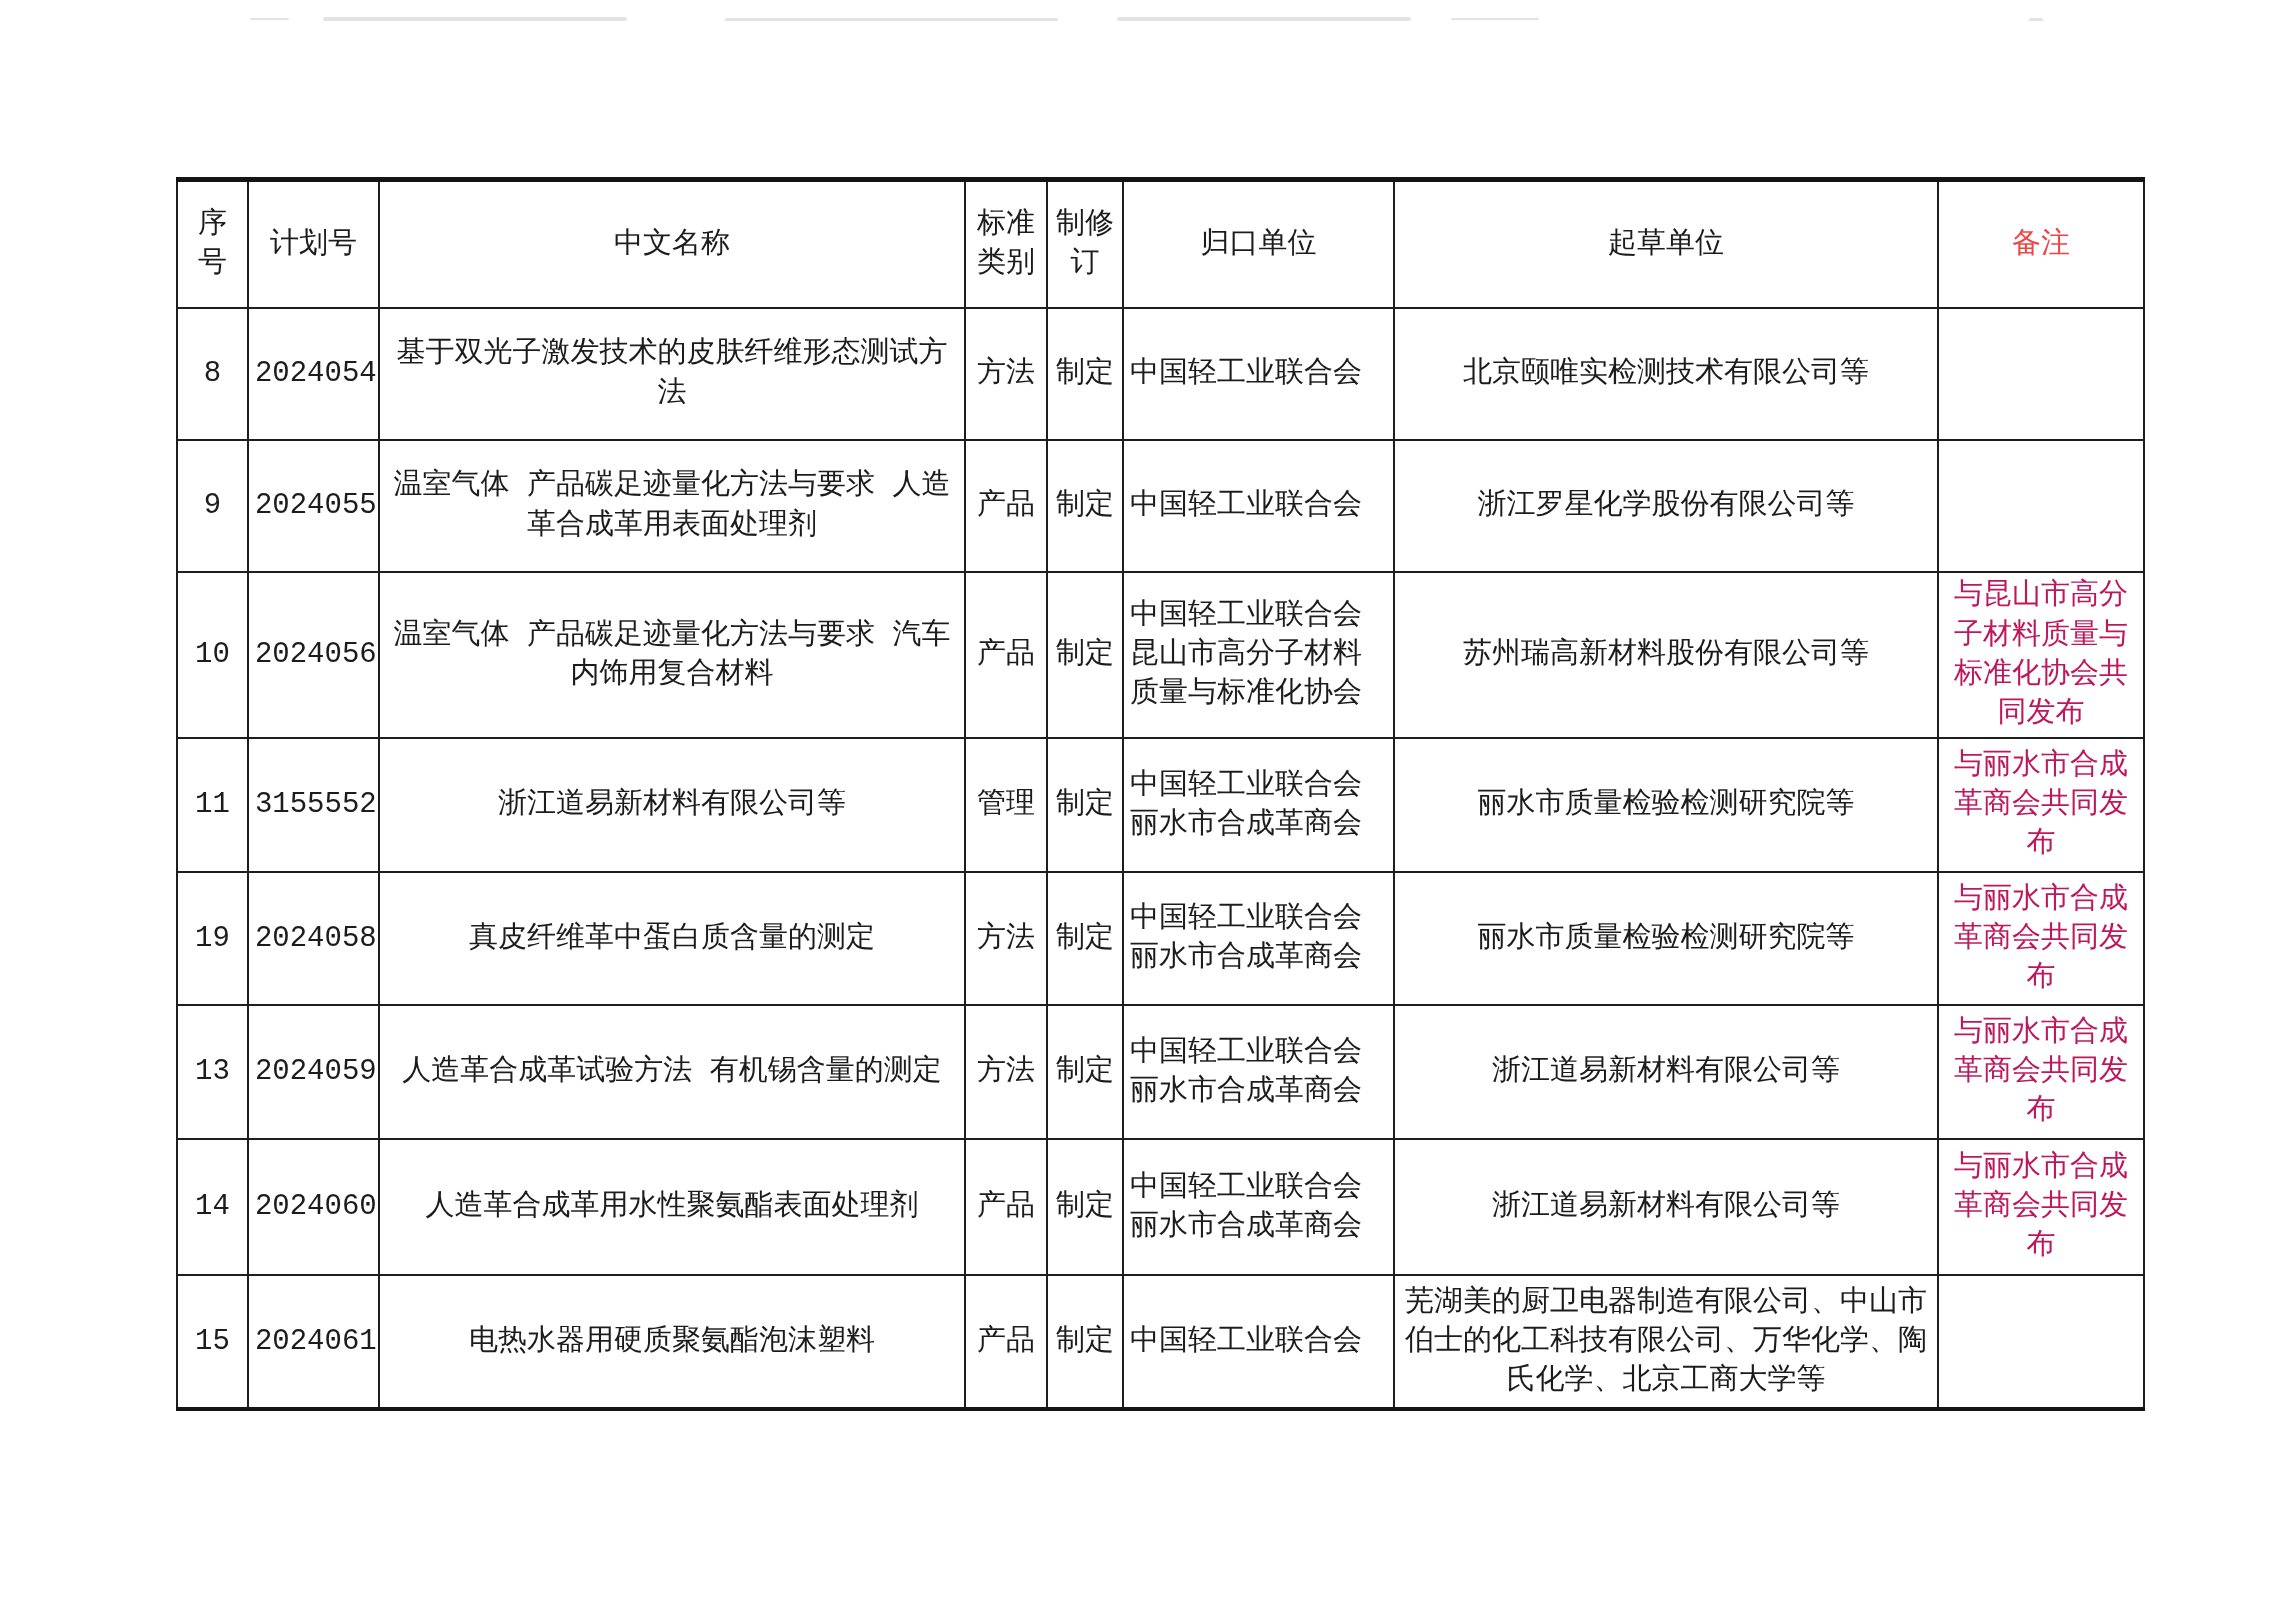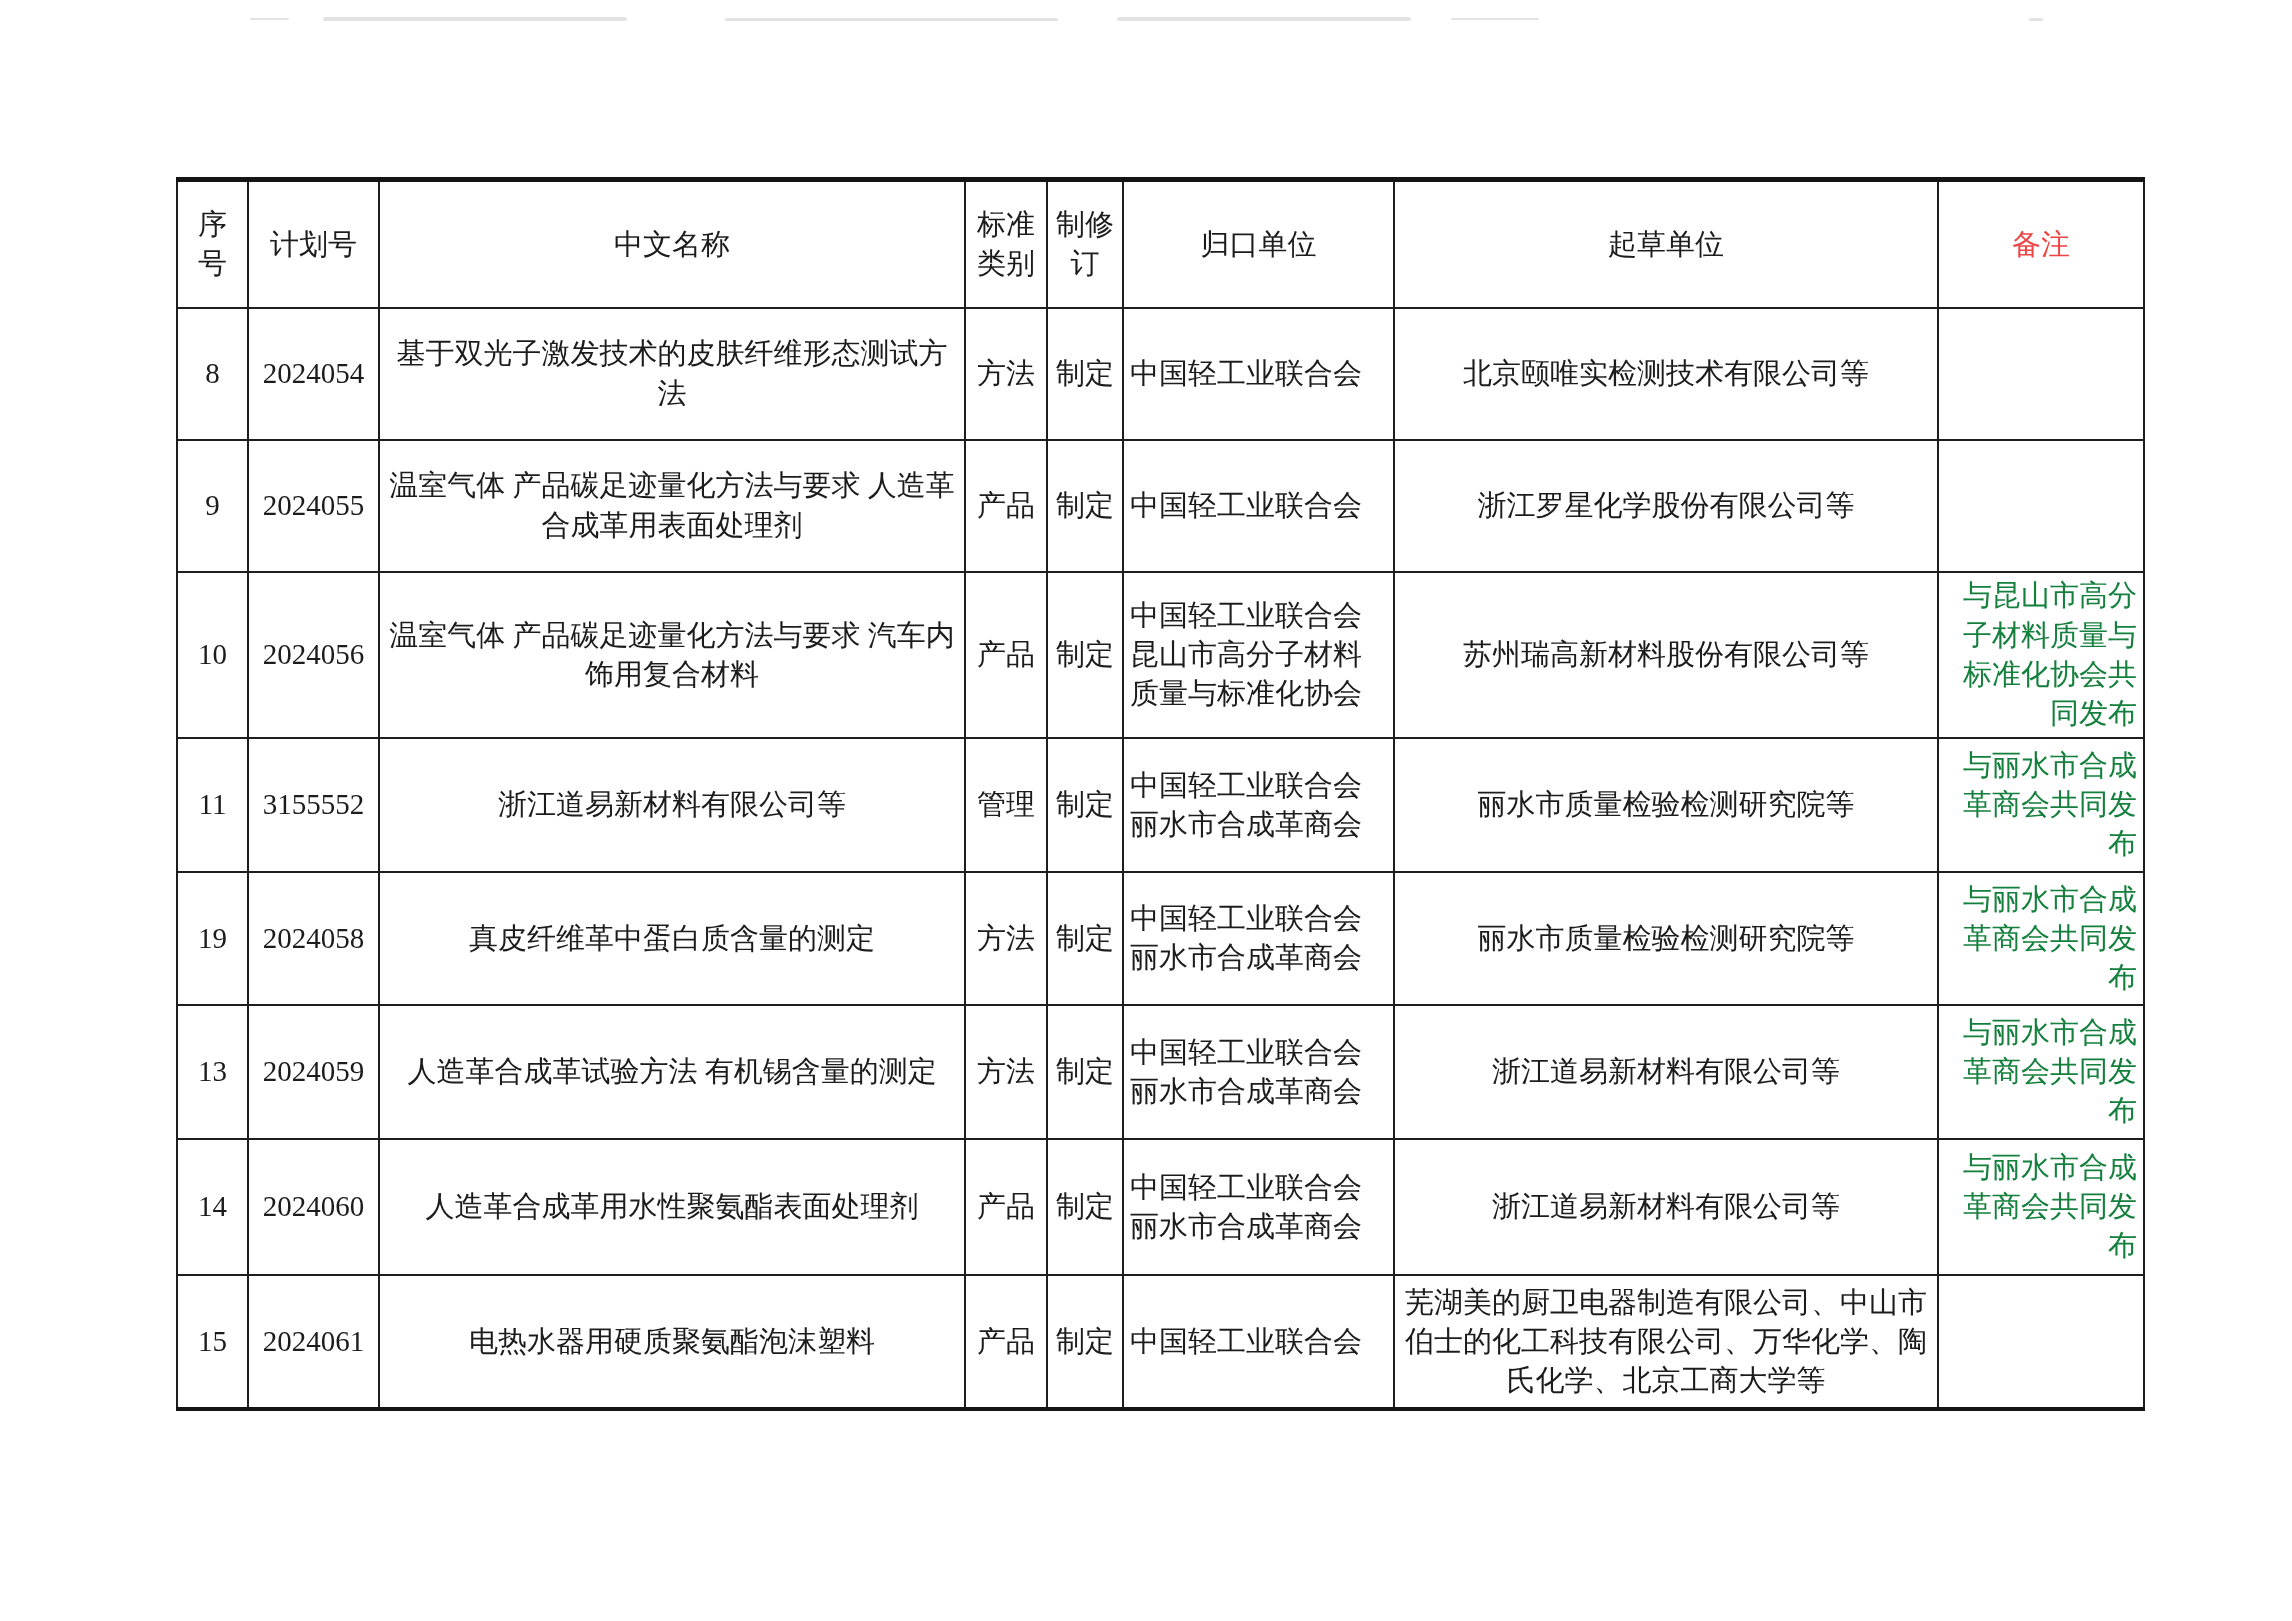--- a/index.html
+++ b/index.html
@@ -6,21 +6,21 @@
     margin: 0;
     padding: 0;
     background: #e8e8e8;
   }
   .page {
     position: relative;
     width: 2293px;
     height: 1621px;
     background: #ffffff;
     overflow: hidden;
-    font-family: Liberation Serif, serif;
+    font-family: Liberation Mono, monospace;
     color: #1c1c1c;
   }
   
   .artifact {
     position: absolute;
     background: #9a9a9a;
     opacity: 0.28;
     border-radius: 2px;
   }
   .a1 { left: 323px;  top: 16.7px; width: 304px; height: 3.9px; }
@@ -51,21 +51,21 @@
   table.std-table {
     border: 2.9px solid #141414;
     border-top-width: 5.9px;
     border-bottom-width: 4.9px;
   }
   th { text-align: center; }
   .c-center { text-align: center; }
   .c-name  { text-align: center; padding-left: 9.8px; padding-right: 7.8px; }
   .c-unit  { text-align: left; padding-left: 7.8px;  padding-right: 3.9px; }
   .c-draft { text-align: center; padding-left: 9.8px; padding-right: 7.8px; }
-  .c-remark{ text-align: right; padding-left: 11.8px; padding-right: 9.8px; color: #15803d; }
+  .c-remark{ text-align: center; padding-left: 11.8px; padding-right: 9.8px; color: #be185d; }
   th.h-remark { color: #ef4444; }
   thead tr { height: 128px; }
 </style>
 </head>
 <body>
 
 <div class="page">
 
   <div class="artifact a1"></div>
   <div class="artifact a2"></div>

